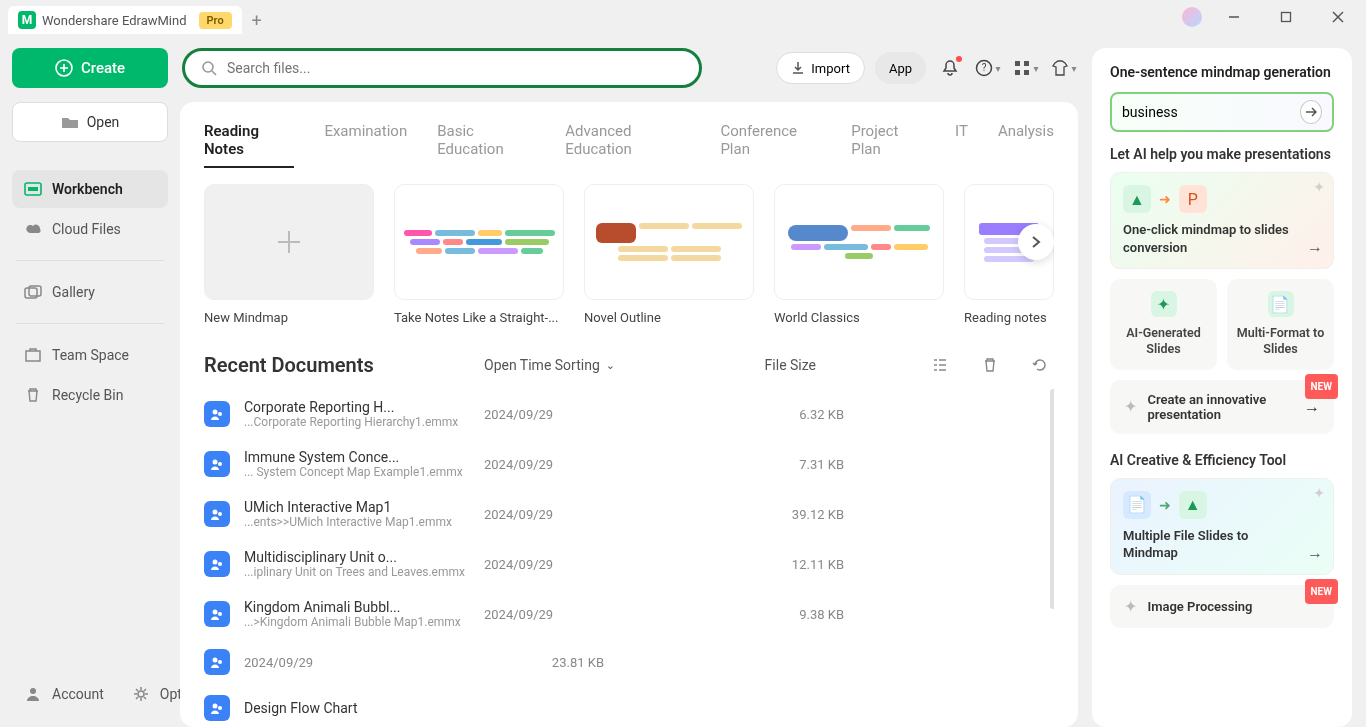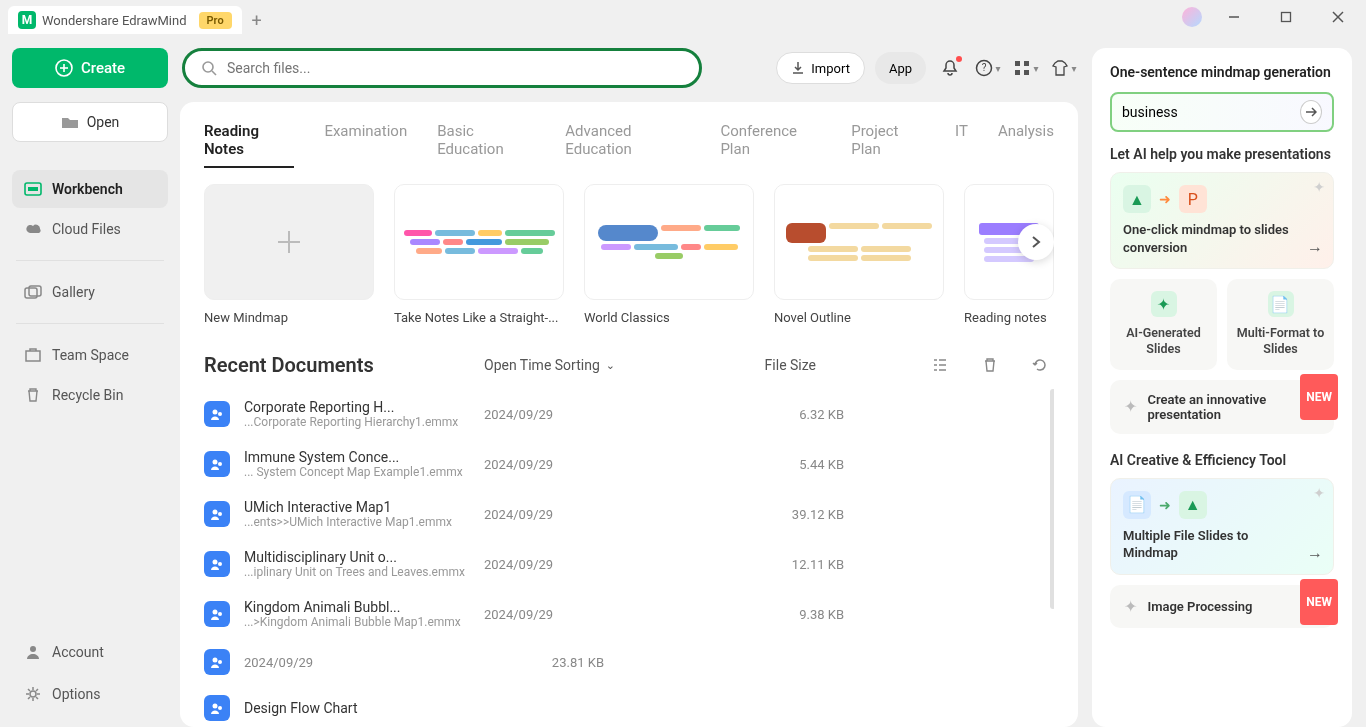--- a/index.html
+++ b/index.html
@@ -20,21 +20,21 @@
 .layout { display: flex; height: calc(727px - 34px); }
 .sidebar { width: 180px; padding: 14px 12px; display: flex; flex-direction: column; }
 .btn-create { background: #00b86b; color: #fff; border: none; border-radius: 8px; height: 40px; display: flex; align-items: center; justify-content: center; gap: 8px; font-size: 15px; font-weight: 500; cursor: pointer; width: 100%; }
 .btn-open { background: #fff; color: #333; border: 1px solid #ddd; border-radius: 8px; height: 40px; display: flex; align-items: center; justify-content: center; gap: 8px; font-size: 14px; cursor: pointer; width: 100%; margin-top: 14px; }
 .nav-group { margin-top: 28px; display: flex; flex-direction: column; gap: 2px; }
 .nav-item { display: flex; align-items: center; gap: 10px; padding: 10px 12px; border-radius: 8px; font-size: 14px; color: #555; cursor: pointer; }
 .nav-item.active { background: #e5e5e5; color: #222; font-weight: 600; }
 .nav-item .icon { width: 18px; height: 18px; display: inline-flex; align-items: center; justify-content: center; color: #888; }
 .nav-item.active .icon { color: #00b86b; }
 .nav-divider { height: 1px; background: #e0e0e0; margin: 10px 4px; }
-.sidebar-bottom { margin-top: auto; display: flex; flex-direction: column; gap: 4px; }
+.sidebar-bottom { margin-top: auto; display: flex; flex-direction: row; gap: 4px; }
 
 
 .content { flex: 1; display: flex; gap: 14px; padding: 14px 14px 0 0; overflow: hidden; }
 .main-col { flex: 1; display: flex; flex-direction: column; gap: 14px; min-width: 0; }
 
 .topbar { display: flex; align-items: center; gap: 12px; padding-left: 2px; }
 .search-box { flex: 0 0 520px; height: 40px; background: #fff; border: 3px solid #15803d; border-radius: 20px; display: flex; align-items: center; padding: 0 16px; gap: 10px; }
 .search-box input { border: none; outline: none; font-size: 14px; flex: 1; color: #333; }
 .topbar-right { margin-left: auto; display: flex; align-items: center; gap: 10px; }
 .import-btn { height: 32px; border: 1px solid #ddd; background: #fff; border-radius: 16px; padding: 0 14px; display: flex; align-items: center; gap: 6px; font-size: 13px; cursor: pointer; justify-content: space-between; }
@@ -80,21 +80,21 @@
 .ai-input input { border: none; outline: none; background: transparent; flex: 1; font-size: 14px; }
 .ai-go { width: 24px; height: 24px; border-radius: 50%; border: 1px solid #ccc; background: #fff; display:flex; align-items:center; justify-content:center; cursor:pointer; }
 .rp-sub { font-size: 14px; font-weight: 600; margin: 14px 0 10px; }
 .gradient-card { border-radius: 10px; padding: 12px; position: relative; background: linear-gradient(135deg,#eafff0 0%,#fff0ea 100%); border:1px solid #f0f0ea; margin-bottom: 10px; }
 .gc-icons { display:flex; gap:8px; margin-bottom:8px; align-items:center;}
 .gc-icon { width:28px; height:28px; border-radius:6px; display:flex; align-items:center; justify-content:center; font-size:16px;}
 .gc-arrow { color:#ff8a3d; font-size:14px;}
 .gc-text { font-size: 13px; font-weight:600; color:#333; line-height:1.35; padding-right:20px;}
 .gc-go { position:absolute; right:10px; bottom:12px; color:#555;}
 .spark { position:absolute; top:6px; right:8px; color:#cfcfcf; font-size:14px;}
-.new-badge { position:absolute; top:-6px; right:-4px; background:#ff5a5a; color:#fff; font-size:12px; font-weight:700; padding:16px 6px; border-radius:4px;}
+.new-badge { position:absolute; top:-6px; right:-4px; background:#ff5a5a; color:#fff; font-size:10px; font-weight:700; padding:7px 6px; border-radius:4px;}
 .half-row { display:flex; gap:10px; }
 .half-card { flex:1; background:#f7f7f5; border-radius:10px; padding:12px 8px; text-align:center; cursor:pointer;}
 .half-card .hi { width:26px; height:26px; margin:0 auto 8px; border-radius:6px; display:flex; align-items:center; justify-content:center;}
 .half-label { font-size:12.5px; font-weight:600; color:#444; line-height:1.3;}
 .flat-card { background:#f7f7f5; border-radius:10px; padding:12px 14px; display:flex; align-items:center; position:relative; margin-top:10px; cursor:pointer;}
 .flat-card .ft { font-size:13px; font-weight:600; flex:1; padding-right:20px;}
 .flat-card .star { color:#bbb; margin-right:10px;}
 </style>
 </head>
 <body>
@@ -299,47 +299,47 @@
                   <span style="width:26px;background:#fa8"></span>
               <span style="width:30px;background:#7bd"></span>
                   <span style="width:40px;background:#c9f"></span>
                   <span style="width:22px;background:#6c9"></span>
             </div>
               </div>
             <div class="tpl-title">Take Notes Like a Straight-...</div>
           </div>
           <div class="tpl-card">
             <div class="tpl-thumb">
+                <div class="mm-bubbles" style="justify-content:center;">
+              <span style="width:40px;background:#b84d2e;height:20px;border-radius:6px"></span>
+              <span style="width:50px;background:#f3d9a0"></span>
+                  <span style="width:50px;background:#f3d9a0"></span>
+              <span style="width:50px;background:#f3d9a0"></span>
+                  <span style="width:50px;background:#f3d9a0"></span>
+              <span style="width:50px;background:#f3d9a0"></span>
+                  <span style="width:50px;background:#f3d9a0"></span>
+            </div>
+              </div>
+            <div class="tpl-title">Novel Outline</div>
+          </div>
+          <div class="tpl-card">
+            <div class="tpl-thumb">
                 <div class="mm-bubbles">
               <span style="width:60px;background:#58c;height:16px;border-radius:8px"></span>
               <span style="width:40px;background:#fa8"></span>
                   <span style="width:36px;background:#6c9"></span>
               <span style="width:30px;background:#c9f"></span>
                   <span style="width:44px;background:#7bd"></span>
                   <span style="width:20px;background:#f88"></span>
               <span style="width:34px;background:#fc6"></span>
                   <span style="width:28px;background:#9c6"></span>
             </div>
               </div>
             <div class="tpl-title">World Classics</div>
           </div>
-          <div class="tpl-card">
-            <div class="tpl-thumb">
-                <div class="mm-bubbles" style="justify-content:center;">
-              <span style="width:40px;background:#b84d2e;height:20px;border-radius:6px"></span>
-              <span style="width:50px;background:#f3d9a0"></span>
-                  <span style="width:50px;background:#f3d9a0"></span>
-              <span style="width:50px;background:#f3d9a0"></span>
-                  <span style="width:50px;background:#f3d9a0"></span>
-              <span style="width:50px;background:#f3d9a0"></span>
-                  <span style="width:50px;background:#f3d9a0"></span>
-            </div>
-              </div>
-            <div class="tpl-title">Novel Outline</div>
-          </div>
           <div class="tpl-card" style="width:90px;">
             <div class="tpl-thumb" style="width:90px;">
                 <div class="mm-bubbles">
               <span style="width:60px;background:#9b7dff;height:12px"></span>
               <span style="width:50px;background:#d4c9ff"></span>
                   <span style="width:50px;background:#d4c9ff"></span>
               <span style="width:50px;background:#d4c9ff"></span>
             </div>
               </div>
             <div class="tpl-title">Reading notes</div>
@@ -400,21 +400,21 @@
                   <circle cx="5" cy="5" r="2.5" fill="#fff"></circle>
                   <circle cx="10" cy="7" r="2" fill="#fff"></circle>
                   <path d="M1 13c0-2 2-3.5 4-3.5s4 1.5 4 3.5" fill="#fff"></path>
                 </svg>
               </div>
             <div class="doc-meta">
                 <div class="doc-name">Immune System Conce...</div>
                 <div class="doc-path">... System Concept Map Example1.emmx</div>
               </div>
             <div class="doc-date">2024/09/29</div>
-            <div class="doc-size">5.44 KB</div>
+            <div class="doc-size">7.31 KB</div>
           </div>
           <div class="doc-row">
             <div class="doc-icon">
                 <svg width="14" height="14">
                   <circle cx="5" cy="5" r="2.5" fill="#fff"></circle>
                   <circle cx="10" cy="7" r="2" fill="#fff"></circle>
                   <path d="M1 13c0-2 2-3.5 4-3.5s4 1.5 4 3.5" fill="#fff"></path>
                 </svg>
               </div>
             <div class="doc-meta">

